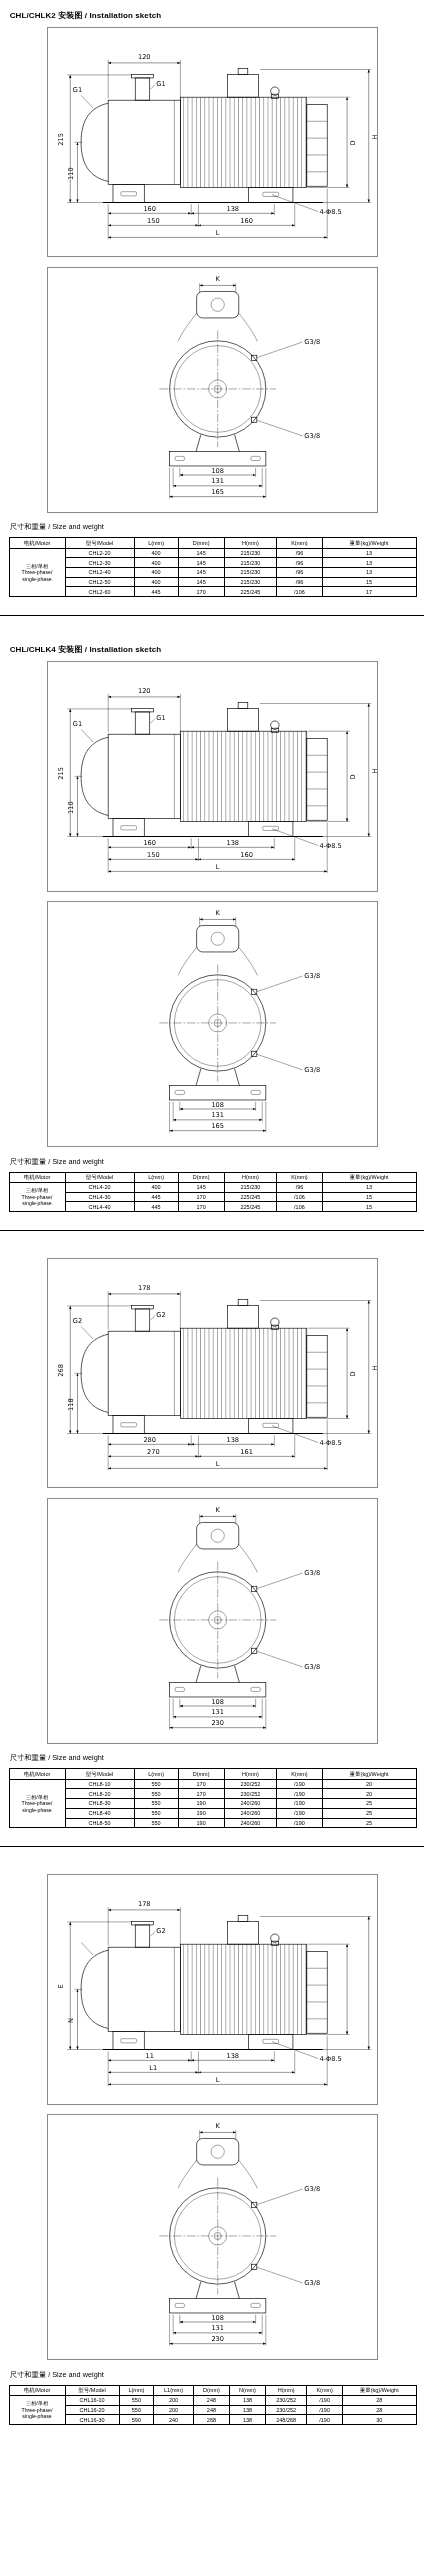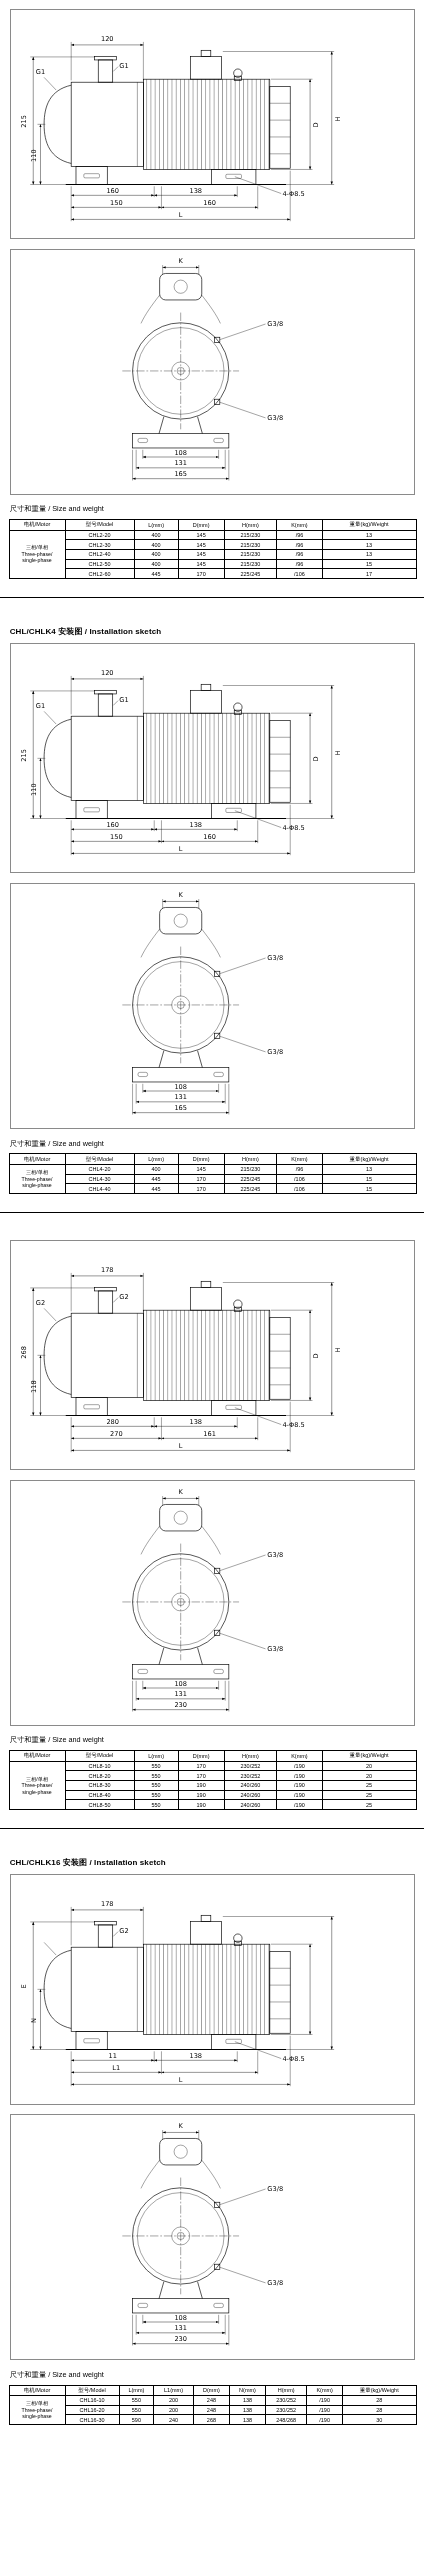--- a/index.html
+++ b/index.html
@@ -1,20 +1,20 @@
 <!DOCTYPE html>
 <html style="font-size:9.7px"><head>
 <meta charset="utf-8">
 <style>
   *{box-sizing:border-box;margin:0;padding:0}
   html,body{background:#fff}
   body{width:425px;min-height:2576px;color:#000;font-family:"Liberation Sans","DejaVu Sans",sans-serif}
   .section{padding:8.5px 8.5px 18px}
   .section-title{font-size:8px;font-weight:bold;margin:1.2px 0 6px 1.2px;letter-spacing:0.1px}
-  .sketch-box{width:405px;margin:0 auto 9.7px;border:0.6px solid #8a8a8a;padding:3px;background:#fff}
+  .sketch-box{width:331px;margin:0 auto 9.7px;border:0.6px solid #8a8a8a;padding:3px;background:#fff}
   .sketch-box svg{display:block;width:334px;height:auto}
   .size-heading{font-size:7.3px;font-weight:normal;margin:8.5px 0 4.9px 1.2px}
   table.spec{width:100%;border-collapse:collapse;font-size:5.5px;text-align:center;table-layout:auto}
   .spec th,.spec td{border:0.6px solid #000;padding:1.2px 1.8px;height:9.7px;vertical-align:middle}
   .spec th{font-weight:normal;background:#fff}
   .spec td.motor-cell{white-space:pre-line;font-size:5.2px;width:56px;line-height:1.25}
   .divider{height:1.2px;background:#000;margin:18px -8.5px 0}
   .section:last-child .divider{display:none}
   
   .ln{fill:none;stroke:#000;stroke-width:1.1}
@@ -22,20 +22,21 @@
   .thin{fill:none;stroke:#000;stroke-width:0.6}
   .dim{fill:none;stroke:#000;stroke-width:0.7}
   .cl{fill:none;stroke:#000;stroke-width:0.6;stroke-dasharray:14 3 3 3}
   .svgtext{font-size:11px;fill:#000;font-family:"DejaVu Sans","Liberation Sans",sans-serif}
 </style>
 </head>
 <body>
 
 <div id="sections-root">
   <div class="section">
+    <div class="section-title">CHL/CHLK2 安装图 / Installation sketch</div>
 
     <div class="sketch-box">
       <svg viewBox="0 0 555 370" xmlns="http://www.w3.org/2000/svg">
         <defs>
           <pattern id="mh" width="7" height="10" patternUnits="userSpaceOnUse">
             <path d="M3.5,0V10" stroke="#333" stroke-width="0.7"></path>
           </pattern>
           <marker id="arr" viewBox="0 0 10 10" refX="9" refY="5" markerWidth="8" markerHeight="8" orient="auto-start-reverse">
             <path d="M0,1.5L9,5L0,8.5z" fill="#000"></path>
           </marker>
@@ -541,21 +542,20 @@
             <td>/190</td>
             <td>25</td>
           </tr>
         </tbody>
       </table>
 
     <div class="divider"></div>
   </div>
 
   <div class="section">
-    <div class="section-title">CHL/CHLK16 安装图 / Installation sketch</div>
 
     <div class="sketch-box">
       <svg viewBox="0 0 555 370" xmlns="http://www.w3.org/2000/svg">
         <defs>
           <pattern id="mh" width="7" height="10" patternUnits="userSpaceOnUse">
             <path d="M3.5,0V10" stroke="#333" stroke-width="0.7"></path>
           </pattern>
           <marker id="arr" viewBox="0 0 10 10" refX="9" refY="5" markerWidth="8" markerHeight="8" orient="auto-start-reverse">
             <path d="M0,1.5L9,5L0,8.5z" fill="#000"></path>
           </marker>

